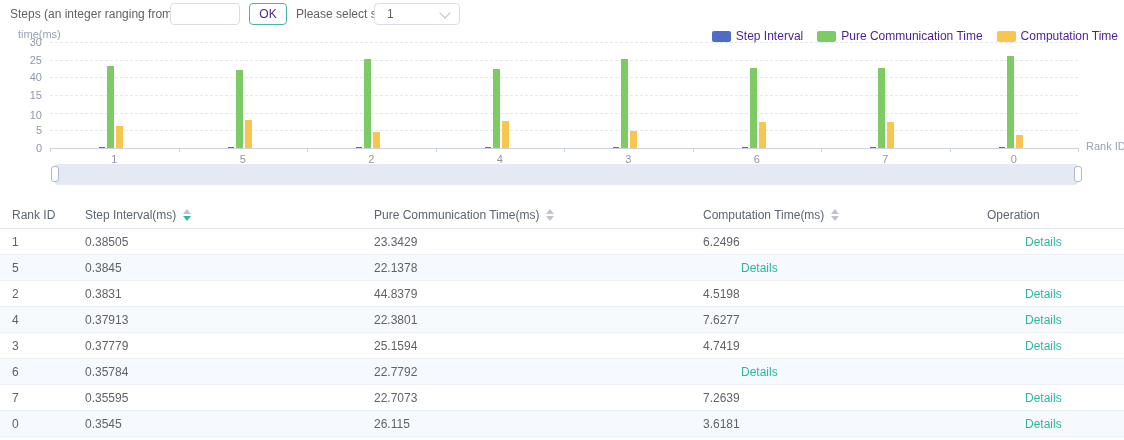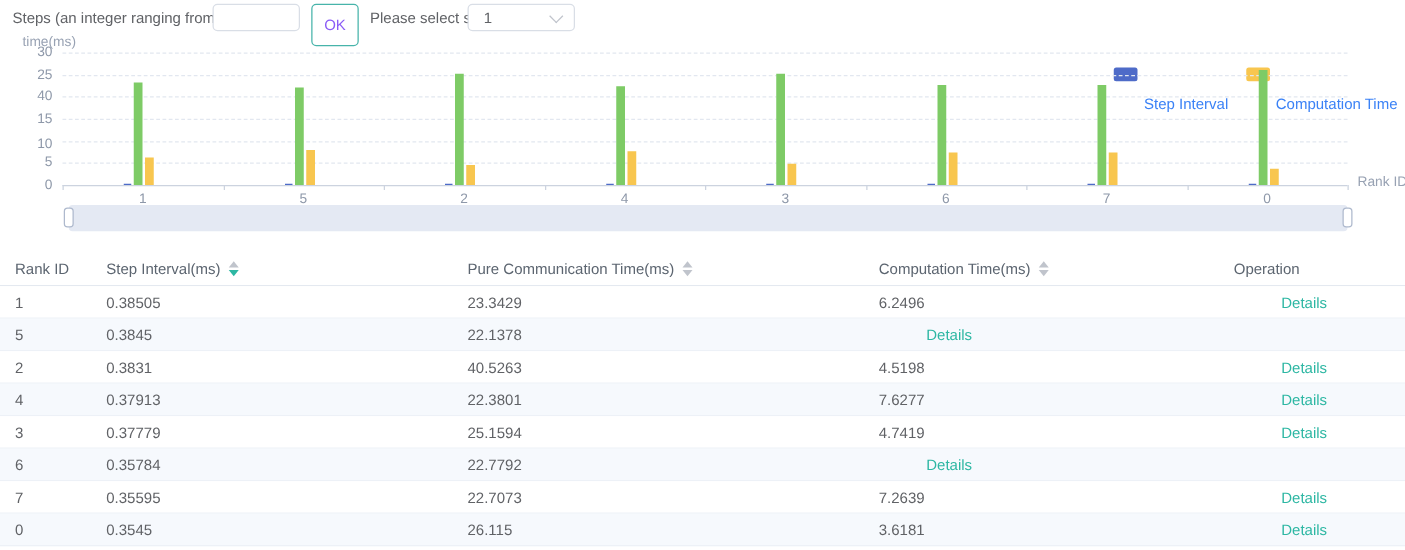--- a/index.html
+++ b/index.html
@@ -12,43 +12,43 @@
   #controls{position:relative;height:26px;}
   .ctl-label{position:absolute;top:7px;font-size:12px;color:#606266;white-space:nowrap;}
   #steps-label{left:10px;}
   #stage-label{left:296px;}
   #steps-input{
     position:absolute;left:170px;top:3px;width:70px;height:22px;box-sizing:border-box;
     border:1px solid #d9dee6;border-radius:4px;outline:none;padding:0 8px;font-size:12px;
     font-family:"Liberation Sans",sans-serif;
   }
   #ok-btn{
-    position:absolute;left:249px;top:3px;width:38px;height:34px;box-sizing:border-box;
-    border:1px solid #47b4aa;border-radius:4px;background:#fff;color:#8b5cf6;
+    position:absolute;left:249px;top:3px;width:38px;height:22px;box-sizing:border-box;
+    border:1px solid #47b4aa;border-radius:4px;background:#fff;color:#4c1d95;
     font-size:12px;cursor:pointer;font-family:"Liberation Sans",sans-serif;padding:0;line-height:19px;
   }
   #stage-select{
     position:absolute;left:374px;top:3px;width:86px;height:22px;box-sizing:border-box;
     border:1px solid #d9dee6;border-radius:4px;background:#fff;cursor:pointer;
   }
   #stage-select .value{position:absolute;left:12px;top:3px;color:#606266;}
   #stage-select .chev{
     position:absolute;right:10px;top:5px;width:7px;height:7px;
     border-right:1px solid #c0c4cc;border-bottom:1px solid #c0c4cc;
     transform:rotate(45deg);
   }
   
   #chart{position:relative;height:169px;}
   .axis-name{position:absolute;font-size:11px;color:#98a2b3;white-space:nowrap;}
   #ylabel-name{left:18px;top:2px;}
   #xlabel-name{left:1086px;top:114px;}
   #legend{position:absolute;top:3px;right:6px;display:flex;align-items:center;}
   .legend-item{display:flex;align-items:center;margin-left:14px;cursor:pointer;}
   .legend-swatch{width:19px;height:11px;border-radius:2px;}
-  .legend-label{font-size:12px;color:#3b82f6;margin-left:5px;white-space:nowrap;margin-top:47px;}
+  .legend-label{font-size:12px;color:#4c1d95;margin-left:5px;white-space:nowrap;}
   .gridline{position:absolute;height:0;border-top:1px dashed #e2e7f0;}
   .axisline{position:absolute;height:0;border-top:1px solid #ccd3df;}
   .ytick-label{position:absolute;width:32px;text-align:right;font-size:11px;color:#8e98a9;transform:translateY(-50%);}
   .xtick{position:absolute;width:1px;height:4px;background:#ccd3df;}
   .xcat-label{position:absolute;width:60px;text-align:center;font-size:11px;color:#8e98a9;transform:translateX(-50%);}
   .bar{position:absolute;}
   
   #datazoom{
     position:absolute;left:55px;top:138px;width:1023px;height:21px;
     background:#e4e9f3;border-radius:3px;cursor:grab;
@@ -90,20 +90,24 @@
   </div>
 </div>
 
 <div id="chart">
   <span id="ylabel-name" class="axis-name">time(ms)</span>
   <span id="xlabel-name" class="axis-name">Rank ID</span>
   <div id="legend">
       <div class="legend-item">
         <span class="legend-swatch" style="background: rgb(78, 107, 200);"></span>
         <span class="legend-label">Step Interval</span>
+      </div>
+      <div class="legend-item">
+        <span class="legend-swatch" style="background: rgb(126, 203, 102);"></span>
+        <span class="legend-label">Pure Communication Time</span>
       </div>
       <div class="legend-item">
         <span class="legend-swatch" style="background: rgb(248, 198, 79);"></span>
         <span class="legend-label">Computation Time</span>
       </div>
     </div>
   <div id="plot"></div>
   <div id="datazoom">
     <div id="dz-handle-left" class="dz-handle"></div>
     <div id="dz-handle-right" class="dz-handle"></div>
@@ -205,21 +209,21 @@
       </div>
       <div class="trow tbody-row alt">
         <div class="td">5</div>
         <div class="td">0.3845</div>
         <div class="td">22.1378</div>
         <div class="td"><span class="details-link">Details</span></div>
       </div>
       <div class="trow tbody-row">
         <div class="td">2</div>
         <div class="td">0.3831</div>
-        <div class="td">40.5263</div>
+        <div class="td">44.8379</div>
         <div class="td">4.5198</div>
         <div class="td"><span class="details-link">Details</span></div>
       </div>
       <div class="trow tbody-row alt">
         <div class="td">4</div>
         <div class="td">0.37913</div>
         <div class="td">22.3801</div>
         <div class="td">7.6277</div>
         <div class="td"><span class="details-link">Details</span></div>
       </div>

